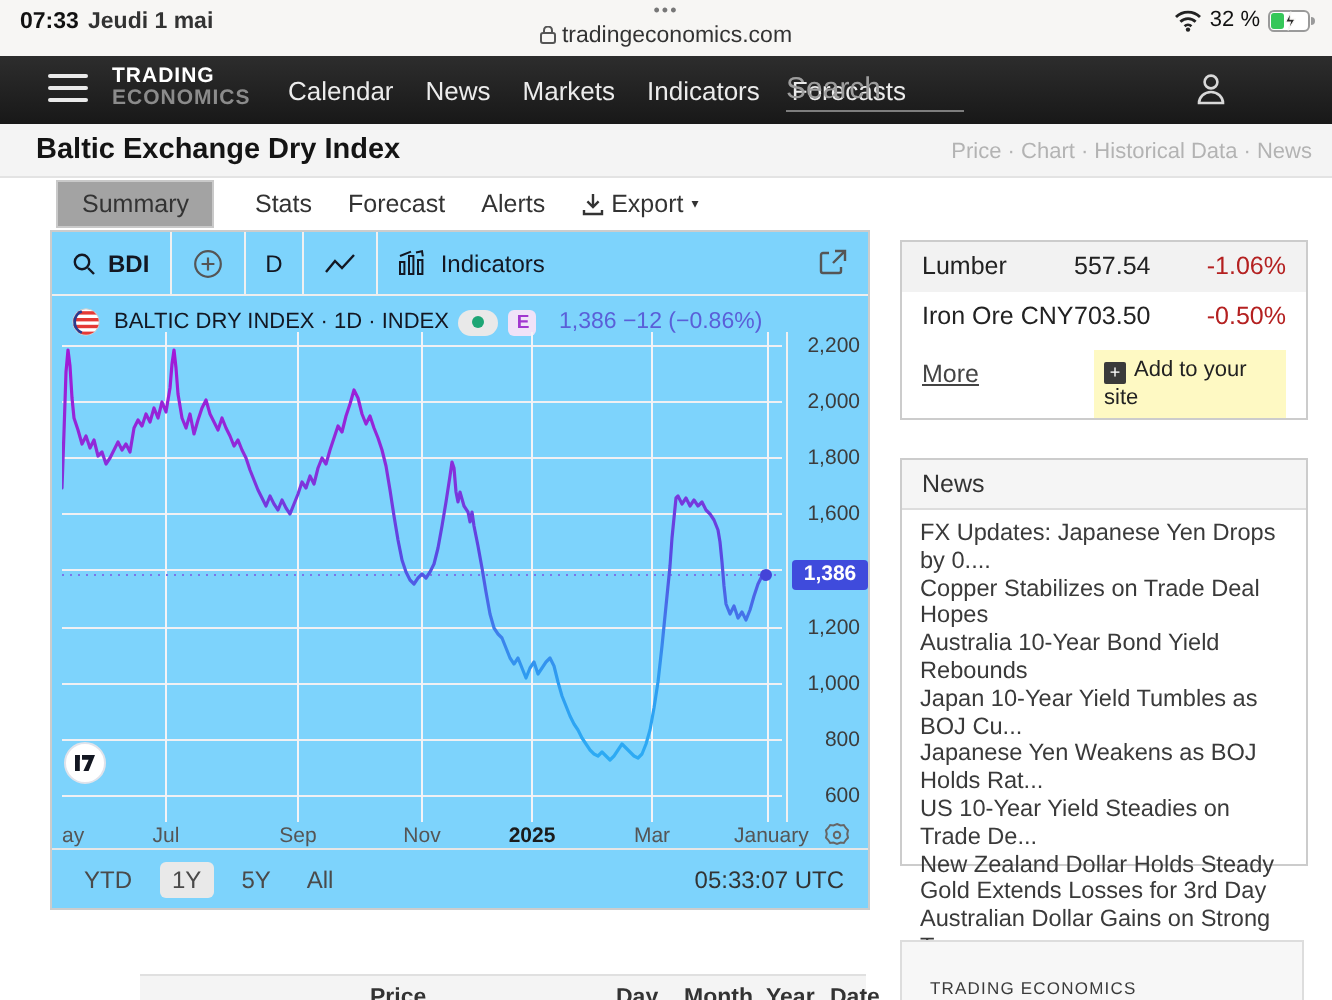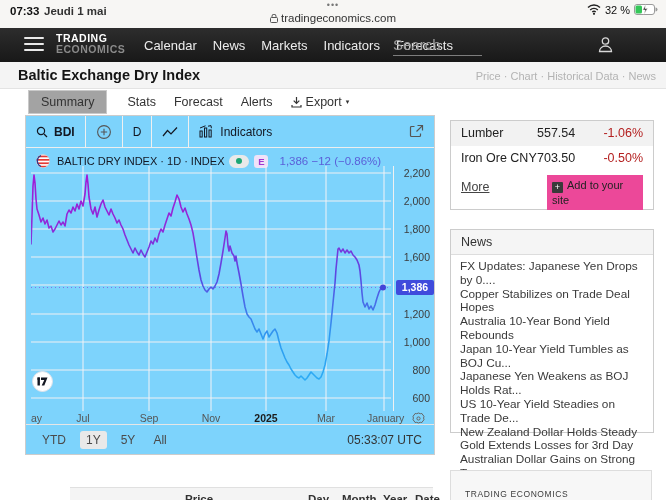--- a/index.html
+++ b/index.html
@@ -5,21 +5,21 @@
   html,body{margin:0;padding:0;}
   body{width:666px;height:500px;overflow:hidden;position:relative;background:#fff;
        font-family:"Liberation Sans",sans-serif;-webkit-font-smoothing:antialiased;color:#222;}
   
   .statusbar{position:absolute;top:0;left:0;width:666px;height:28px;background:#f7f6f4;}
   .sb-time{position:absolute;left:10px;top:5px;font-size:11.5px;font-weight:bold;color:#111;}
   .sb-date{position:absolute;left:44px;top:5px;font-size:11.5px;font-weight:600;color:#333;}
   .sb-dots{position:absolute;left:0;right:0;top:0px;text-align:center;font-size:9px;color:#777;letter-spacing:1px;}
   .sb-url{position:absolute;left:0;right:0;top:12px;text-align:center;font-size:11.5px;color:#333;}
   .sb-url svg{vertical-align:-1px;margin-right:3px;}
-  .sb-right{position:absolute;right:8px;top:4px;display:flex;align-items:flex-start;gap:4px;font-size:11px;color:#111;}
+  .sb-right{position:absolute;right:8px;top:4px;display:flex;align-items:flex-end;gap:4px;font-size:11px;color:#111;}
   
   .nav{position:absolute;top:28px;left:0;width:666px;height:34px;background:linear-gradient(#2d2d2d,#181818);}
   .hamburger{position:absolute;left:24px;top:9px;width:20px;height:15px;cursor:pointer;}
   .hamburger span{display:block;height:2px;background:#e9e9e9;margin-bottom:4px;border-radius:1px;}
   .logo{position:absolute;left:56px;top:5px;line-height:11px;font-size:10.5px;font-weight:bold;letter-spacing:.5px;}
   .logo .l1{color:#fff;}.logo .l2{color:#8b8b8b;}
   .nav-items{position:absolute;left:143px;top:0;height:34px;display:flex;align-items:center;gap:14px;}
   .nav-item{color:#ececec;font-size:13px;padding:0 1px;cursor:pointer;white-space:nowrap;}
   .nav-search{position:absolute;left:393px;top:7px;width:89px;height:20px;border-bottom:1px solid #7d7d7d;
               color:#9d9d9d;font-size:15px;line-height:20px;cursor:text;}
@@ -68,21 +68,21 @@
   .utc{margin-left:auto;font-size:12px;color:#333;}
   
   .mkt-card{position:absolute;left:450px;top:120px;width:202px;height:88px;border:1px solid #ccc;background:#fff;font-size:12.5px;}
   .mkt-row{display:flex;padding:5px 10px;line-height:15px;cursor:pointer;}
   .mkt-row.alt{background:#f2f2f2;}
   .mkt-name{flex:1;color:#222;}
   .mkt-val{width:58px;color:#222;}
   .mkt-pct{width:48px;text-align:right;color:#b42020;}
   .mkt-foot{display:flex;align-items:flex-start;padding:4px 10px 0 10px;}
   .more-link{font-size:12.5px;color:#444;text-decoration:underline;cursor:pointer;margin-top:5px;}
-  .add-btn{margin-left:auto;width:86px;background:#ec4899;font-size:11px;color:#222;padding:3px 5px;line-height:14px;cursor:pointer;}
+  .add-btn{margin-left:auto;width:86px;background:#fef9c3;font-size:11px;color:#222;padding:3px 5px;line-height:14px;cursor:pointer;}
   .add-btn .sq{display:inline-block;width:11px;height:11px;background:#3a3a3a;color:#fff;font-size:9px;line-height:11px;
                text-align:center;vertical-align:-1px;margin-right:4px;border-radius:1px;}
   .news-card{position:absolute;left:450px;top:229px;width:202px;height:202px;border:1px solid #ccc;background:#fff;}
   .news-head{background:#f5f5f5;border-bottom:1px solid #ddd;font-size:12.5px;color:#333;padding:5px 10px;}
   .news-list{padding:5px 9px 0 9px;}
   .news-item{font-size:11.8px;color:#3a3a3a;line-height:13.8px;cursor:pointer;white-space:normal;}
   .sub-card{position:absolute;left:450px;top:470px;width:202px;height:60px;border:1px solid #ddd;background:#f7f7f7;padding:18px 0 0 14px;box-sizing:border-box;}
   .sub-brand{font-size:8.5px;letter-spacing:.6px;color:#3b3b3b;}
   
   .tbl-preview{position:absolute;left:70px;top:487px;width:363px;height:20px;background:#f4f4f4;border-top:1px solid #e0e0e0;}

